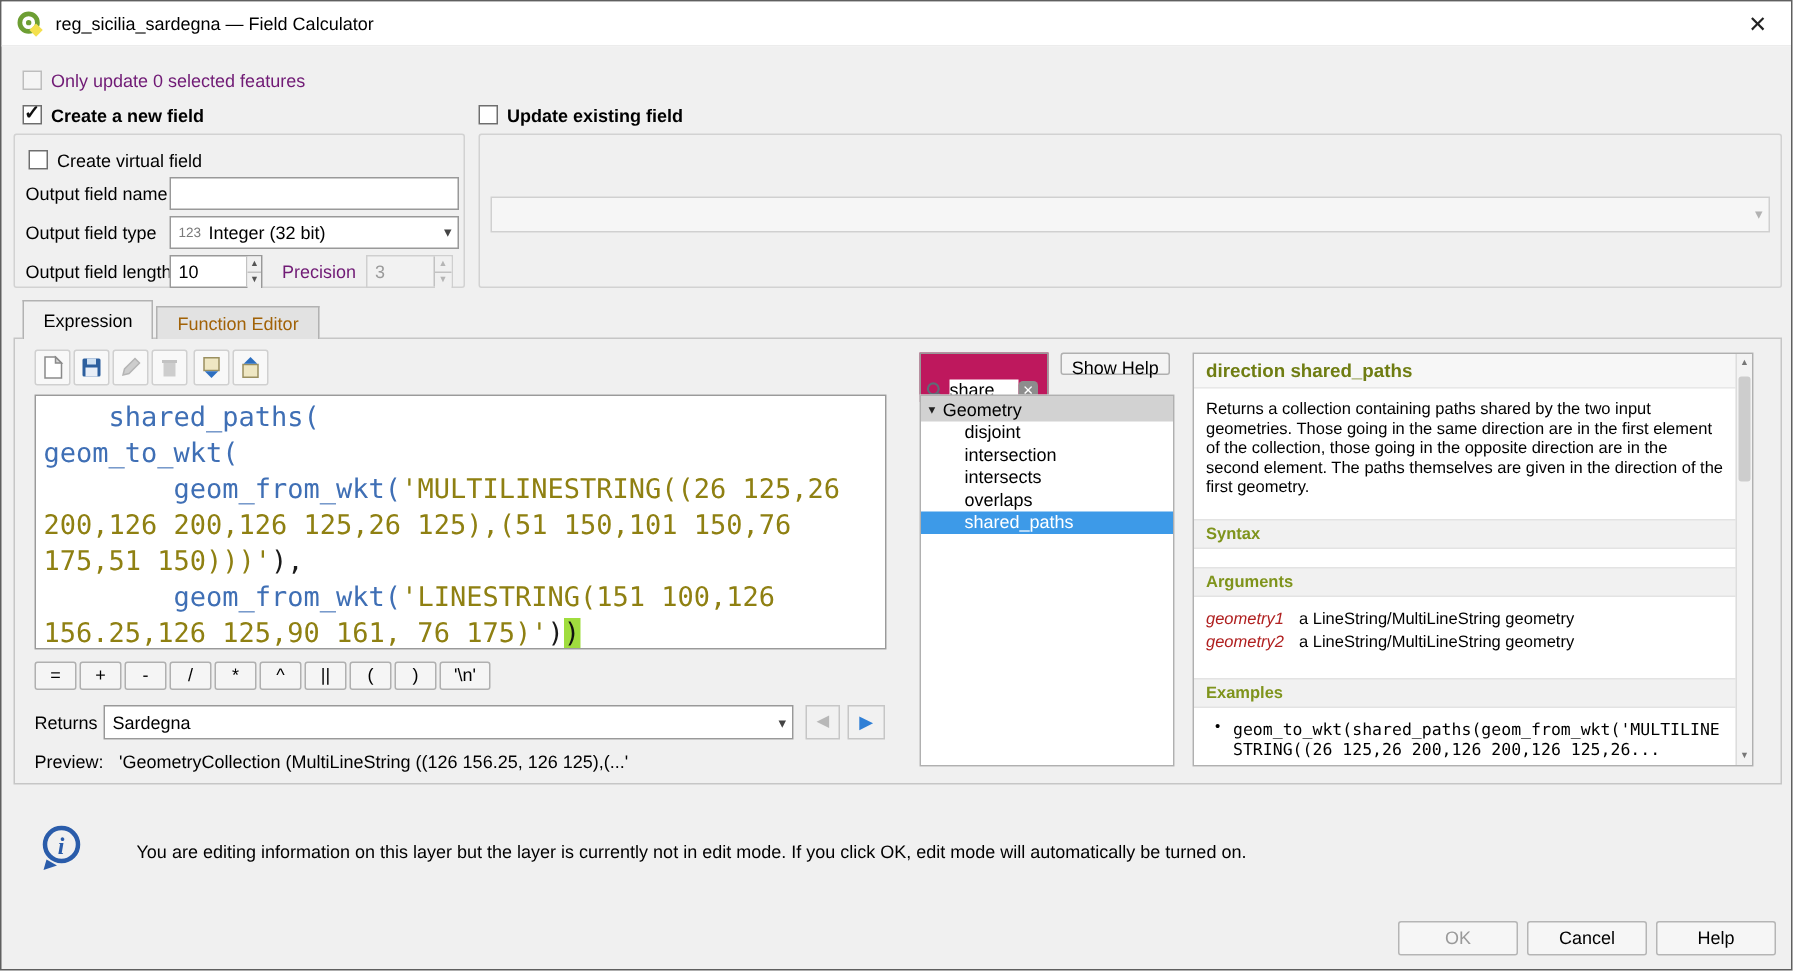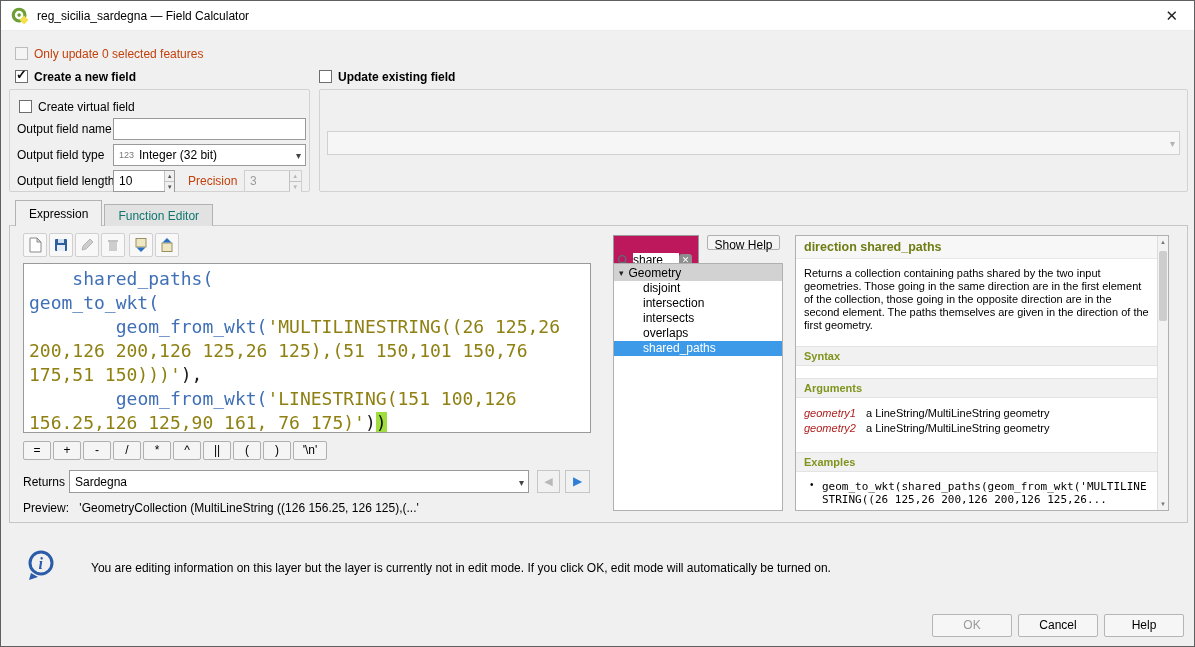--- a/index.html
+++ b/index.html
@@ -10,21 +10,21 @@
   .titlebar { position:absolute; left:0; top:0; width:100%; height:30px; background:#fff; border-bottom:1px solid #ececec; display:flex; align-items:center; padding:0 10px; }
   .titlebar .ttl { margin-left:8px; font-size:12px; }
   .close-btn { margin-left:auto; font-size:15px; color:#222; cursor:default; padding:0 6px; }
 
   
   .cb { position:absolute; width:13px; height:13px; background:#fff; border:1px solid #6e6e6e; }
   .cb .check { position:absolute; left:0px; top:-4px; font-size:13px; font-weight:bold; color:#111; }
   .cb.disabled { border-color:#bdbdbd; background:#f4f4f4; }
   .lbl { position:absolute; white-space:nowrap; }
   .bold { font-weight:bold; }
-  .gray { color:#c2410c;text-align:right; }
+  .gray { color:#701a75;text-align:right; }
 
   
   .groupbox { position:absolute; border:1px solid #d2d2d2; border-radius:2px; }
   #gb-left { left:8px; top:88px; width:301px; height:103px; }
   #gb-right { left:318px; top:88px; width:869px; height:103px; }
 
   .txt-input { position:absolute; background:#fff; border:1px solid #999; }
   .combo { position:absolute; background:#fff; border:1px solid #999; display:flex; align-items:center; padding-left:5px; }
   .combo .arrow { position:absolute; right:4px; top:50%; transform:translateY(-50%); font-size:10px; color:#444; }
   .combo.disabled { background:#f6f6f6; border-color:#d0d0d0; }
@@ -37,21 +37,21 @@
   .spin .btns span { flex:1; font-size:6px; color:#555; text-align:center; line-height:10px; background:#f0f0f0; }
   .spin .btns span:first-child { border-bottom:1px solid #c2c2c2; }
   .spin.disabled { background:#f2f2f2; border-color:#cfcfcf; }
   .spin.disabled .val { color:#9b9b9b; }
   .spin.disabled .btns span { color:#b5b5b5; }
 
   
   .tabs { position:absolute; left:14px; top:199px; height:26px; display:flex; align-items:flex-end; z-index:3; }
   .tab { padding:0 13px; border:1px solid #b2b2b2; border-bottom:none; display:flex; align-items:center; }
   .tab.active { height:26px; background:#f0f0f0; }
-  .tab.inactive { height:22px; background:#e2e2e2; margin-left:2px; color:#0f766e; }
+  .tab.inactive { height:22px; background:#e2e2e2; margin-left:2px; color:#a16207; }
   .tab-frame { position:absolute; left:8px; top:224px; width:1179px; height:298px; border:1px solid #c6c6c6; background:#f0f0f0; }
 
   
   .tool-btn { position:absolute; top:232px; width:24px; height:24px; border:1px solid #d0d0d0; background:#f8f8f8; border-radius:2px; display:flex; align-items:center; justify-content:center; }
 
   
   #editor { position:absolute; left:22px; top:262px; width:568px; height:170px; background:#fff; border:1px solid #9a9a9a; overflow:hidden; padding:3px 0 0 5px; }
   .code-line { white-space:pre; font-family:"DejaVu Sans Mono", monospace; font-size:18px; line-height:24px; }
   .tok-fn { color:#3f6fb5; }
   .tok-str { color:#8f8012; }

